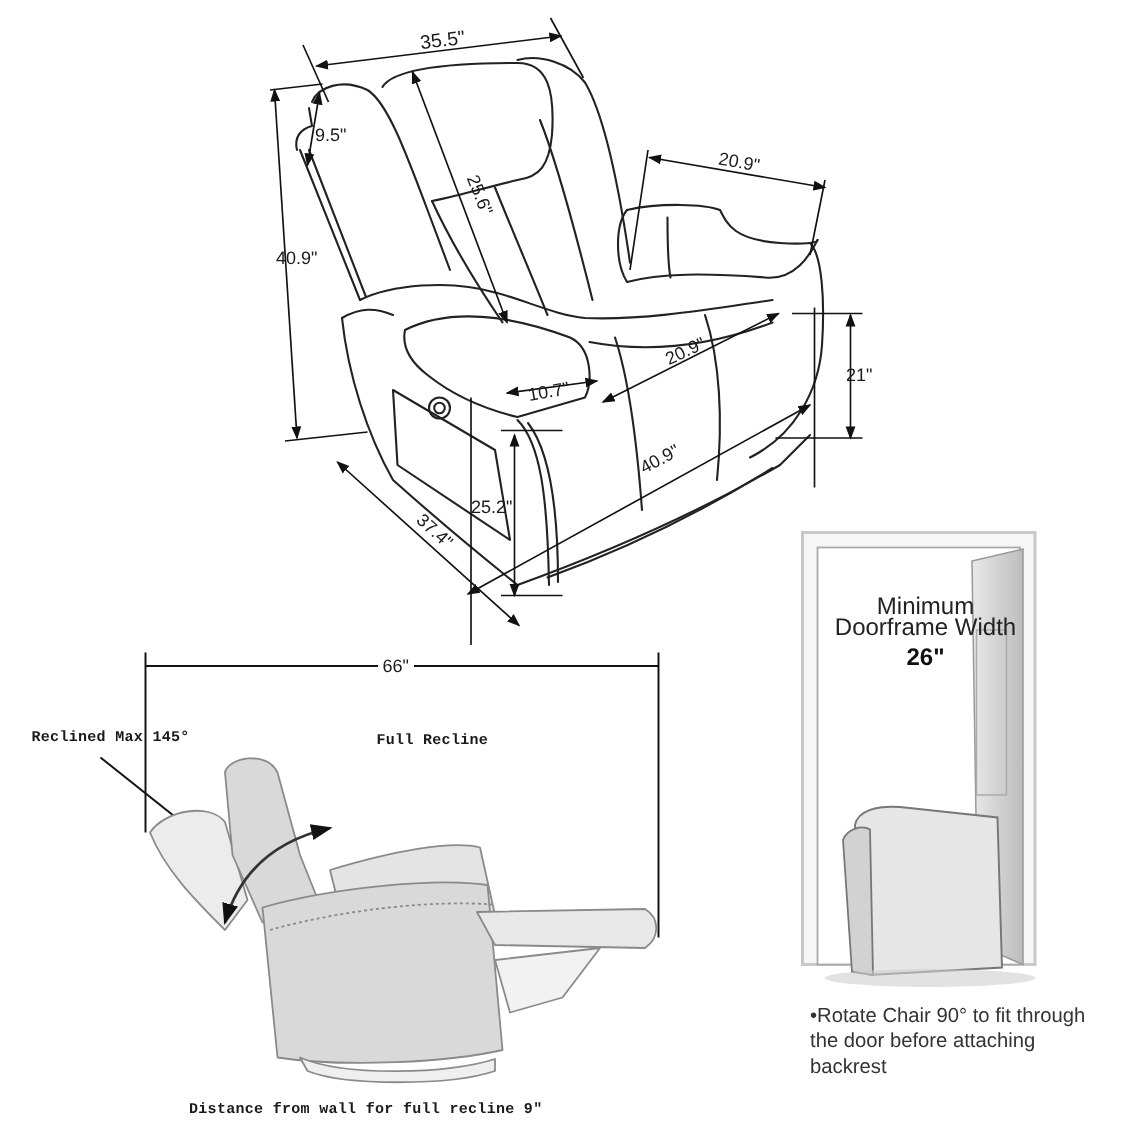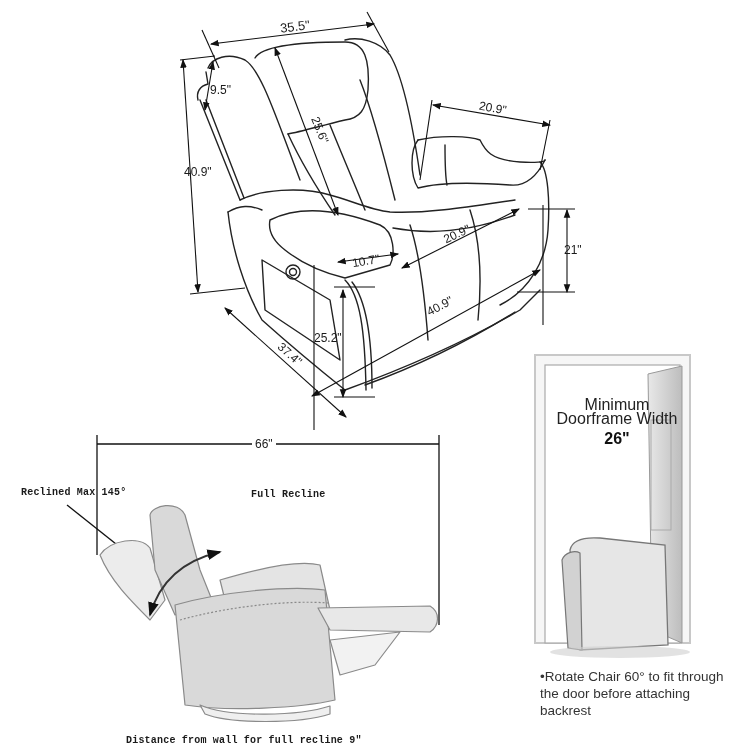--- a/index.html
+++ b/index.html
@@ -131,13 +131,13 @@
 <div class="lbl" style="left:276px;top:348px;transform:rotate(42deg);">37.4"</div>
 <div class="lbl" style="left:426px;top:300px;transform:rotate(-28deg);">40.9"</div>
 
 <div class="lbl" style="left:252px;top:438px;background:#fff;padding:0 3px;">66"</div>
 <div class="lbl mono" style="left:251px;top:456px;margin-top:34px;">Full Recline</div>
 <div class="lbl mono" style="left:21px;top:488px;">Reclined Max 145°</div>
 <div class="lbl mono" style="left:126px;top:736px;">Distance from wall for full recline 9"</div>
 
 <div class="door-title">Minimum Doorframe Width</div>
 <div class="door-width">26"</div>
-<div class="door-note">•Rotate Chair 60° to fit through the door before attaching backrest</div>
+<div class="door-note">•Rotate Chair 90° to fit through the door before attaching backrest</div>
 
 </body></html>

